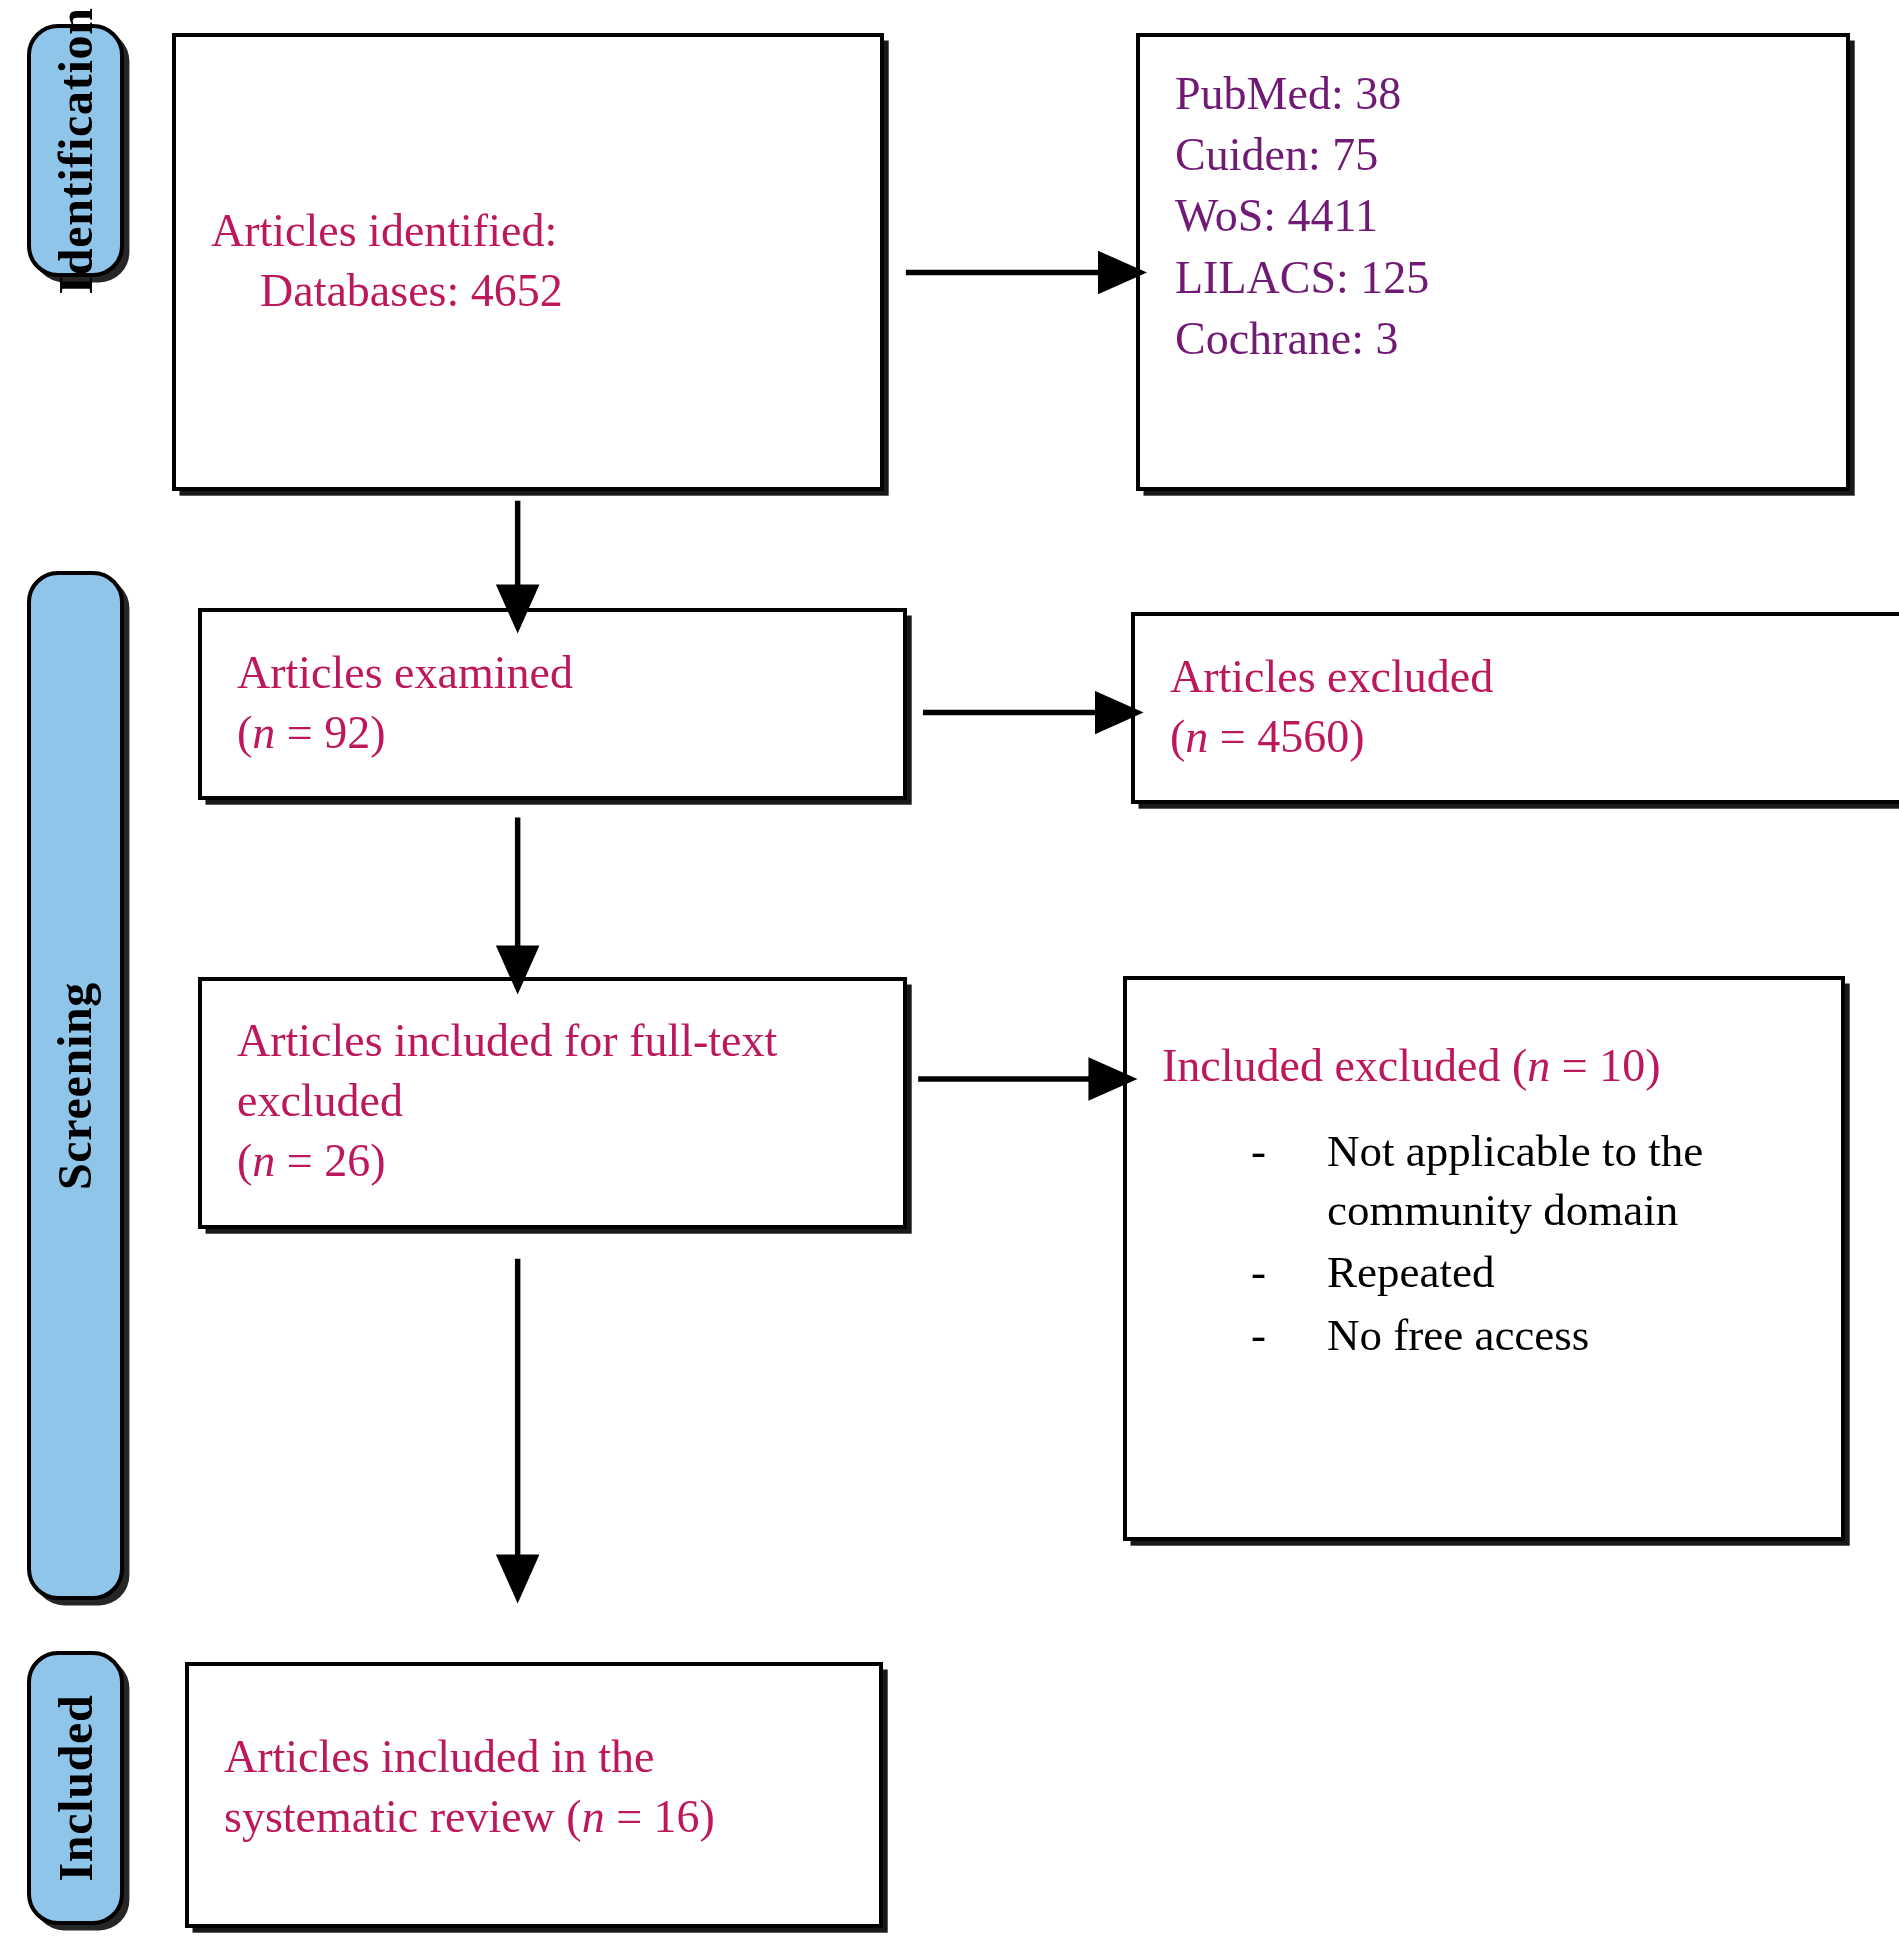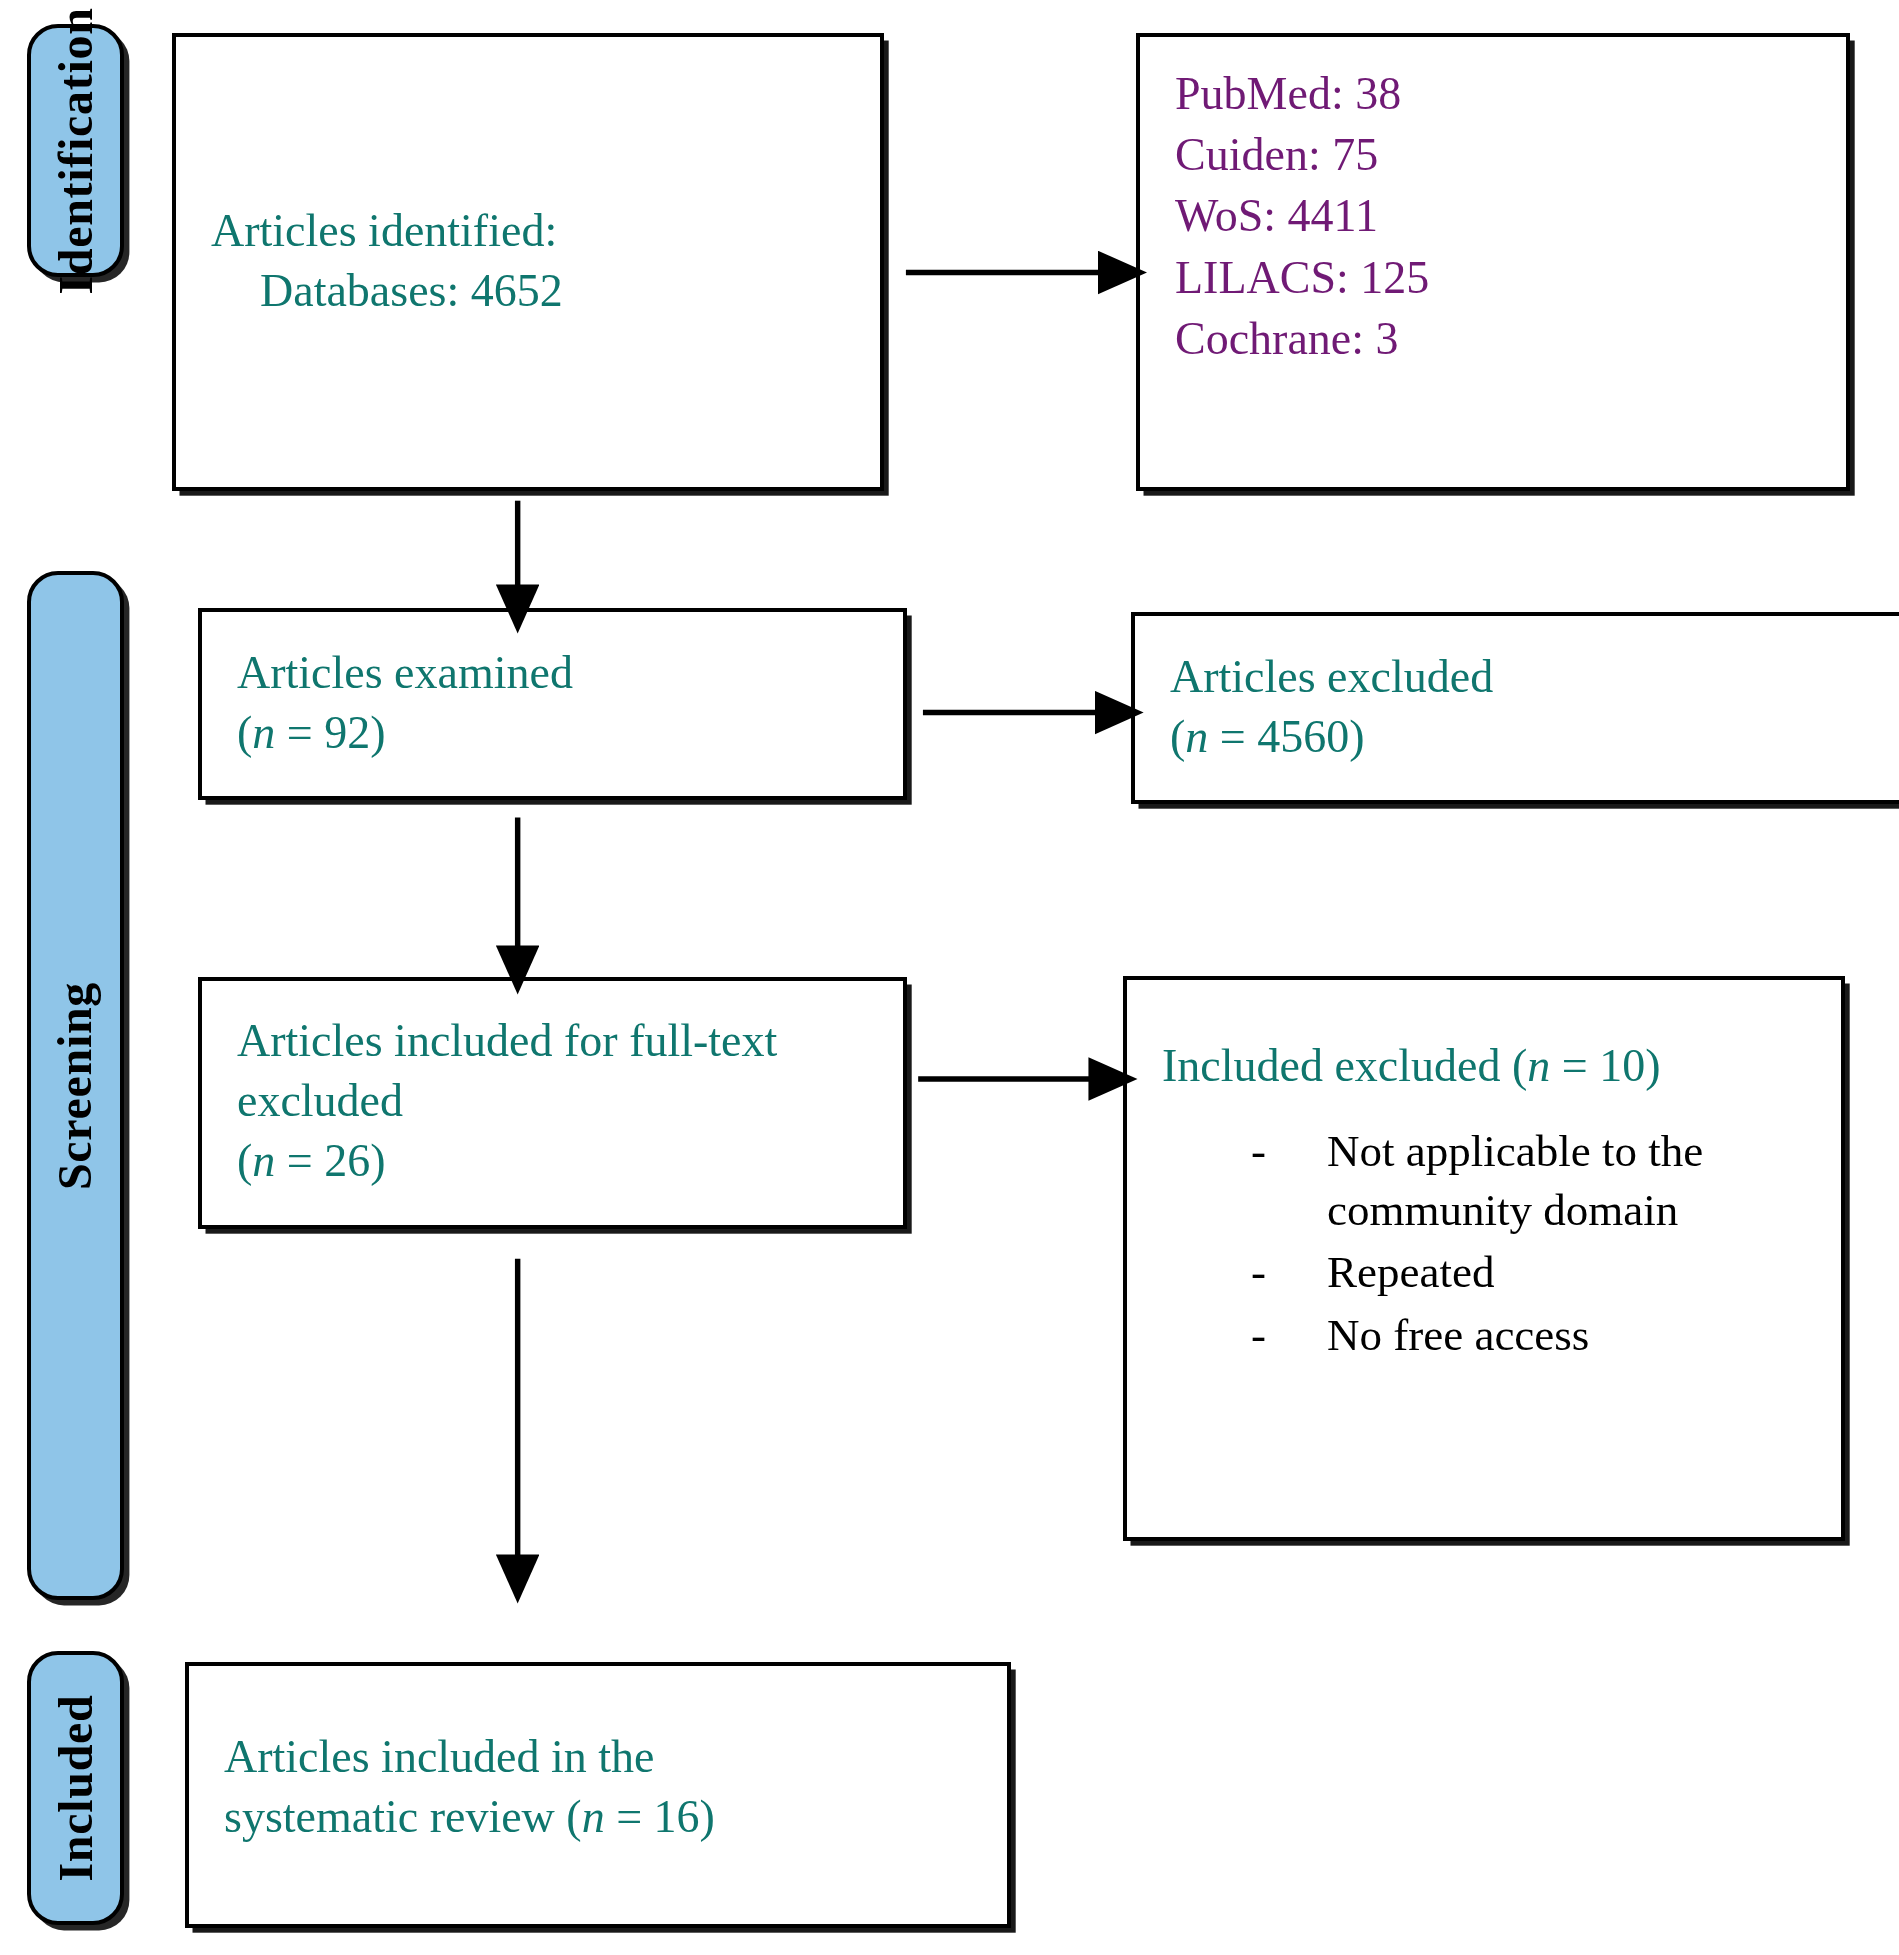--- a/index.html
+++ b/index.html
@@ -55,21 +55,21 @@
     padding: 0;
   }
   .node-inner {
     position: absolute;
     left: 35px;
     right: 27px;
   }
   .node-line {
     font-size: 46px;
     line-height: 1.30;
-    color: #0f766e;
+    color: #be185d;
     white-space: nowrap;
   }
   .indent-1 { padding-left: 49px; }
   .ital { font-style: italic; }
 
   
   .db-list { position: absolute; left: 35px; top: 26px; }
   .db-item {
     font-size: 46px;
     line-height: 1.33;
@@ -179,21 +179,21 @@
         <span class="reason-dash">-</span>
         <span class="reason-text">Repeated</span>
       </div>
       <div class="reason-row">
         <span class="reason-dash">-</span>
         <span class="reason-text">No free access</span>
       </div>
     </div>
   </div>
 
-  <div class="node-box" style="left:185px; top:1662px; width:826px; height:266px;">
+  <div class="node-box" style="left:185px; top:1662px; width:698px; height:266px;">
     <div class="node-inner" style="top:61px;">
       <div class="node-line">Articles included in the</div>
       <div class="node-line"><span>systematic review (</span><span class="ital">n</span><span> = 16)</span></div>
     </div>
   </div>
 
   <svg id="connectors" viewBox="0 0 2788 2870">
     <defs>
       <marker id="arrowR" markerWidth="10" markerHeight="10" refX="1" refY="4" orient="auto" markerUnits="strokeWidth">
         <path d="M0,0 L0,8 L9,4 z" fill="#000000"></path>

